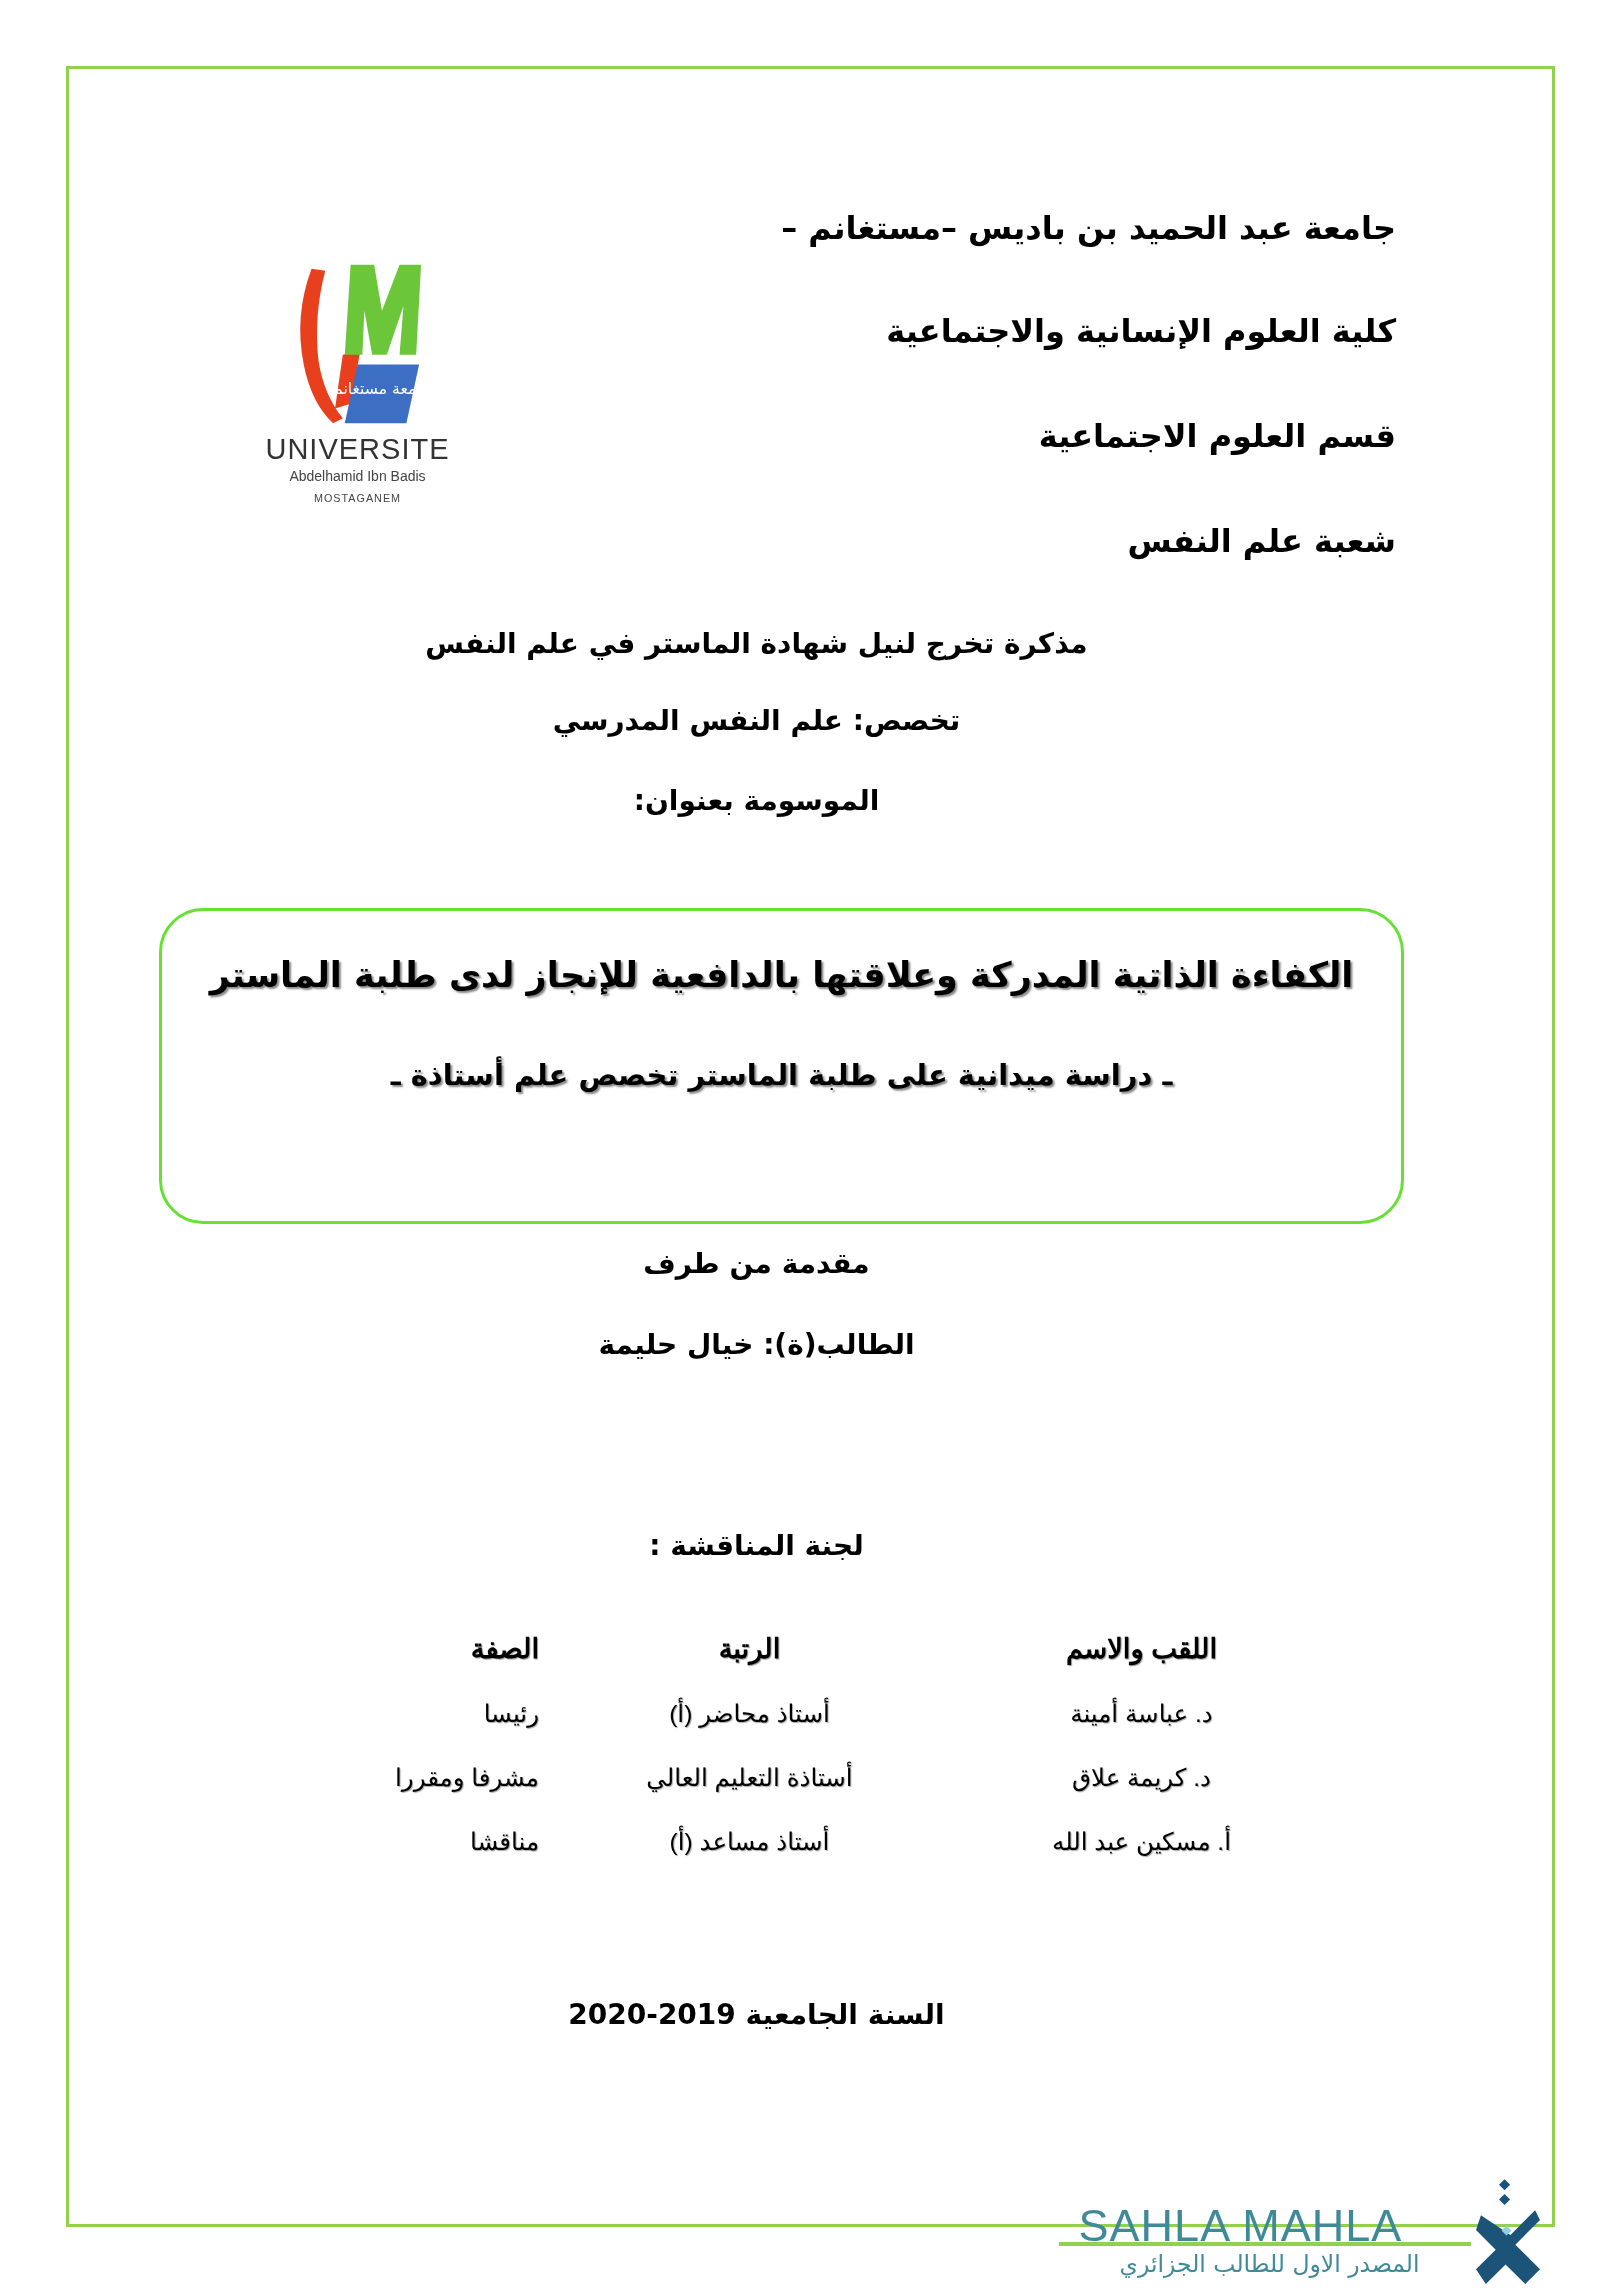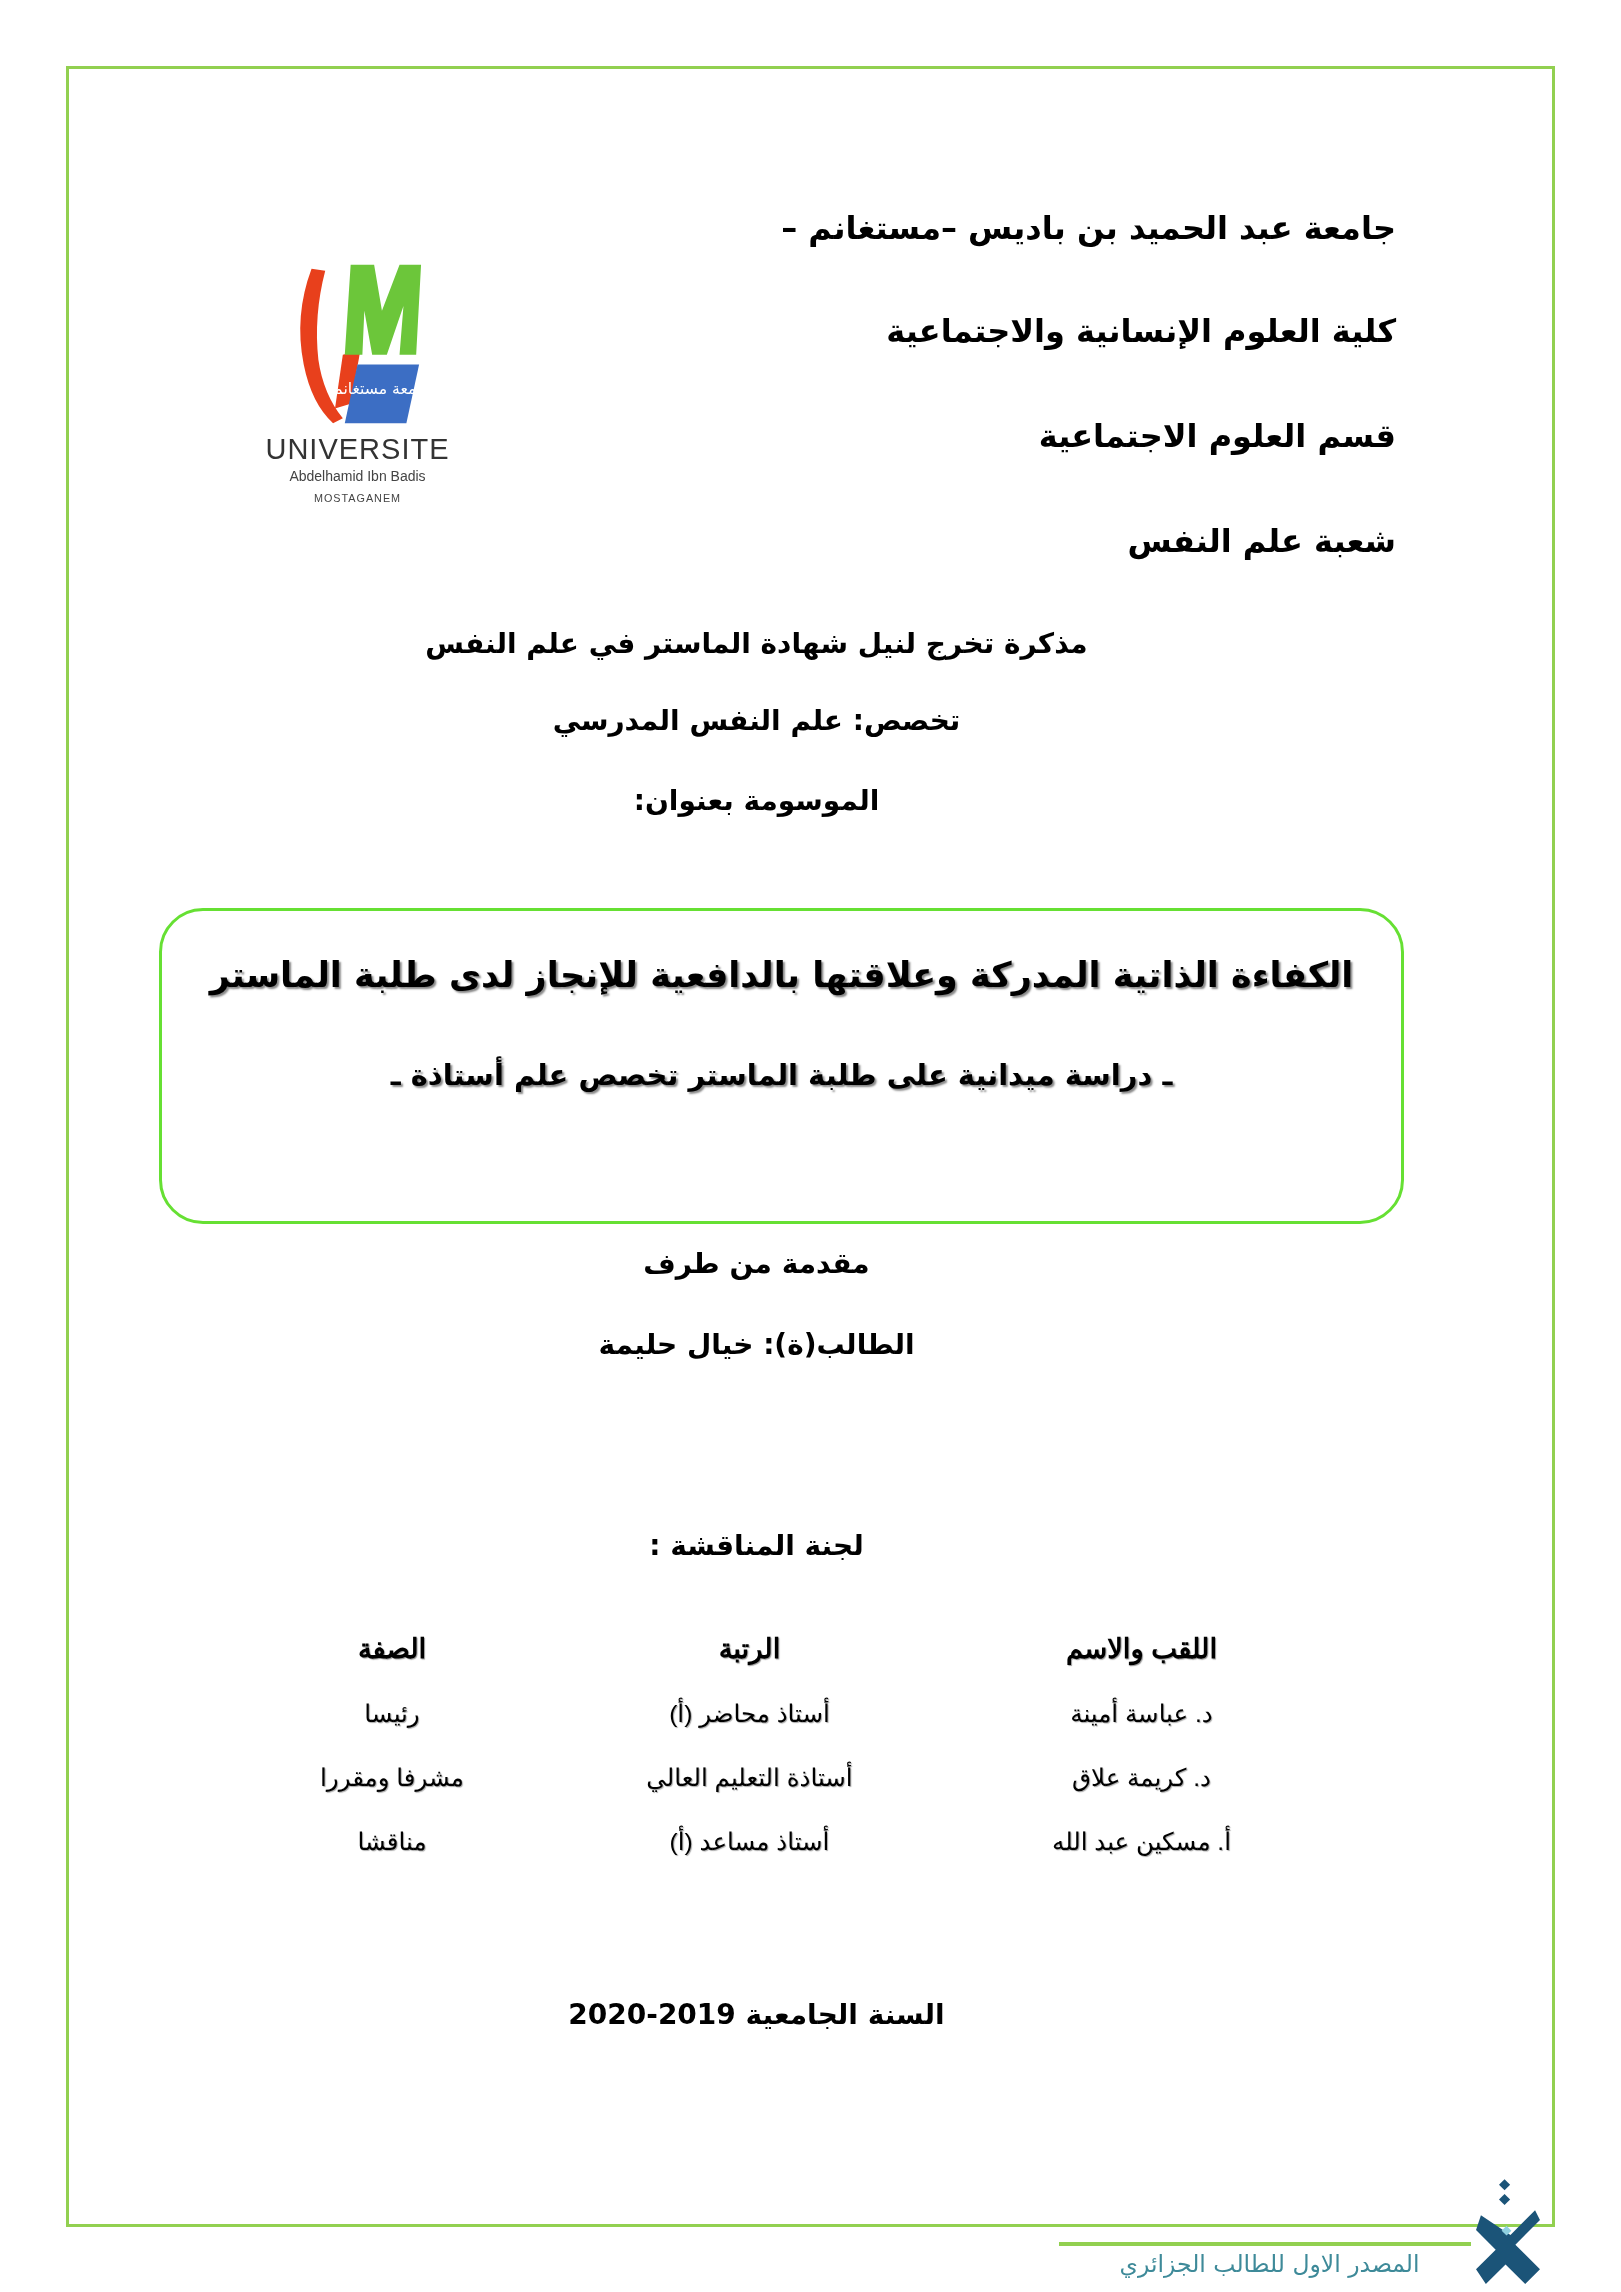--- a/index.html
+++ b/index.html
@@ -114,21 +114,21 @@
       font-family: "Liberation Sans", sans-serif;
     }
     .jury-row {
       display: flex;
       flex-direction: row;
       height: 64px;
       align-items: center;
     }
     .jury-row .c1 { width: 363px; text-align: center; }
     .jury-row .c2 { width: 421px; text-align: center; }
-    .jury-row .c3 { width: 294px; text-align: center; }
+    .jury-row .c3 { width: 294px; text-align: right; }
     .jury-head {
       font-weight: bold;
       font-size: 27.4px;
       text-shadow: 1px 1px 1px #999;
     }
     .jury-cell {
       font-size: 24.5px;
       text-shadow: 1px 1px 1px #aaa;
     }
     .watermark {
@@ -231,20 +231,21 @@
   <div class="jury-row jury-cell">
     <div class="c1">أ. مسكين عبد الله</div>
     <div class="c2">أستاذ مساعد (أ)</div>
     <div class="c3">مناقشا</div>
   </div>
 </div>
 
 <div class="centered" style="top:1998px; font-size:28px; left:-54px;">السنة الجامعية 2019-2020</div>
 
 <div class="watermark">
+  <div class="wm-brand">SAHLA MAHLA</div>
   <div class="wm-line"></div>
   <div class="wm-tagline">المصدر الاول للطالب الجزائري</div>
   <svg class="wm-emblem" viewBox="0 0 75 125">
     <rect x="30" y="15" width="8" height="8" transform="rotate(45 34 19)" fill="#1b5478"></rect>
     <rect x="30" y="30" width="8" height="8" transform="rotate(45 34 34)" fill="#1b5478"></rect>
     <path d="M10 50 L40 70 L65 45 L70 55 L45 80 L70 105 L55 120 L35 100 L15 120 L5 105 L25 85 L5 65 Z" fill="#1b5478"></path>
     <rect x="33" y="62" width="7" height="7" transform="rotate(45 36 65)" fill="#8fd0e0"></rect>
   </svg>
 </div>
 

